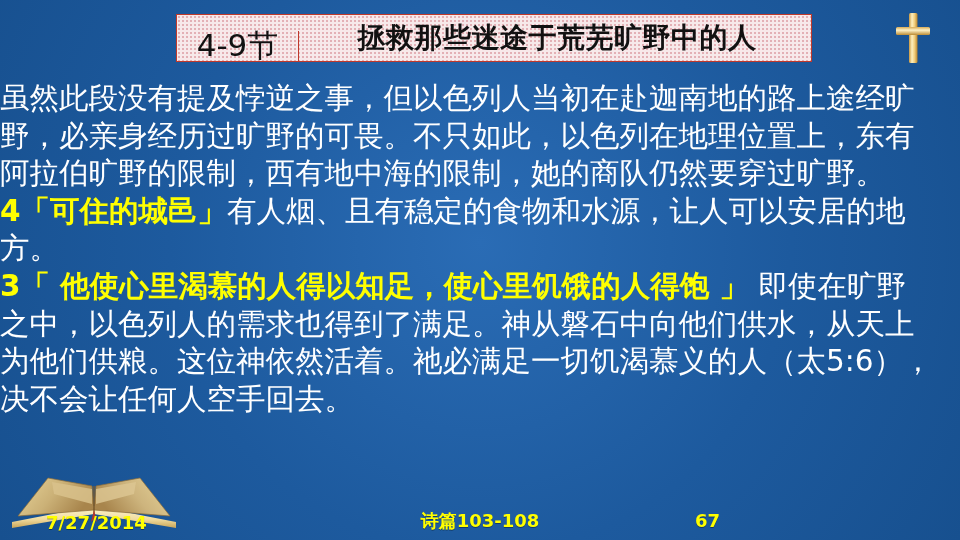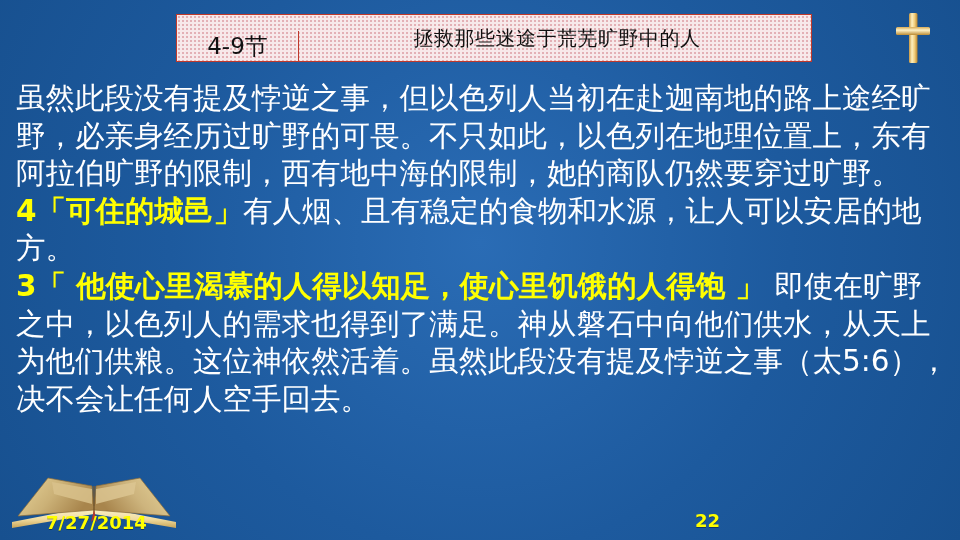--- a/index.html
+++ b/index.html
@@ -44,43 +44,44 @@
     background-image: radial-gradient(rgba(208,122,130,0.55) 0.7px, transparent 0.8px);
     background-size: 4px 4px;
     border: 1px solid #c0392b;
     box-sizing: border-box;
   }
   .title-verse {
     flex: 0 0 122px;
     display: flex;
     align-items: center;
     justify-content: center;
-    font-size: 23px;
+    font-size: 31px;
     color: #111;
     letter-spacing: 0px;
     border-right: 1.5px solid #c0392b;
     box-sizing: border-box;
     margin-top: 16px;
   }
   .title-main {
     flex: 1 1 auto;
     display: flex;
     align-items: center;
     justify-content: center;
-    font-size: 20px;
+    font-size: 28px;
     color: #111;
     letter-spacing: 0.5px;
     padding-left: 4px;
     box-sizing: border-box;
+    font-weight: bold;
   }
 
   
   .body-text {
     position: absolute;
-    left: 16px;
+    left: 0;
     top: 80px;
     width: 934px;
     color: #ffffff;
     font-size: 29.5px;
     line-height: 37.6px;
     letter-spacing: 0px;
     text-align: left;
   }
   .para {
     margin: 0;
@@ -151,21 +152,21 @@
   </div>
 
   <div class="body-text">
     <p class="para">
       <span>虽然此段没有提及悖逆之事，但以色列人当初在赴迦南地的路上途经旷野，必亲身经历过旷野的可畏。不只如此，以色列在地理位置上，东有阿拉伯旷野的限制，西有地中海的限制，她的商队仍然要穿过旷野。</span>
     </p>
     <p class="para">
       <span class="hl">4「可住的城邑」</span><span>有人烟、且有稳定的食物和水源，让人可以安居的地方。</span>
     </p>
     <p class="para">
-      <span class="hl">3「 他使心里渴慕的人得以知足，使心里饥饿的人得饱 」</span><span> 即使在旷野之中，以色列人的需求也得到了满足。神从磐石中向他们供水，从天上为他们供粮。这位神依然活着。虽然此段没有提及悖逆之事（太5:6），决不会让任何人空手回去。</span>
+      <span class="hl">3「 他使心里渴慕的人得以知足，使心里饥饿的人得饱 」</span><span> 即使在旷野之中，以色列人的需求也得到了满足。神从磐石中向他们供水，从天上为他们供粮。这位神依然活着。祂必满足一切饥渴慕义的人（太5:6），决不会让任何人空手回去。</span>
     </p>
   </div>
 
   <div class="book">
     <svg viewBox="0 0 176 76" width="176" height="76" aria-hidden="true">
       <defs>
         <linearGradient id="pgL" x1="0" y1="0" x2="1" y2="0.4">
           <stop offset="0%" stop-color="#e8d49a"></stop>
           <stop offset="55%" stop-color="#cbb177"></stop>
           <stop offset="100%" stop-color="#a8854c"></stop>
@@ -192,16 +193,17 @@
       <path d="M128 18 L88 25 L88 40 L126 30 Z" fill="#dcc692" opacity="0.85"></path>
 
       <path d="M86 22 L86 50" stroke="#7a5a2c" stroke-width="1.4"></path>
 
       <path d="M86 46 L83 58 L86 55 L89 58 Z" fill="#b5352c"></path>
     </svg>
   </div>
 
   <div class="footer">
     <span class="f-date">7/27/2014</span>
-    <span class="f-page">22</span>
+    <span class="f-ref">诗篇103-108</span>
+    <span class="f-page">67</span>
   </div>
 
 </div>
 
 </body></html>

